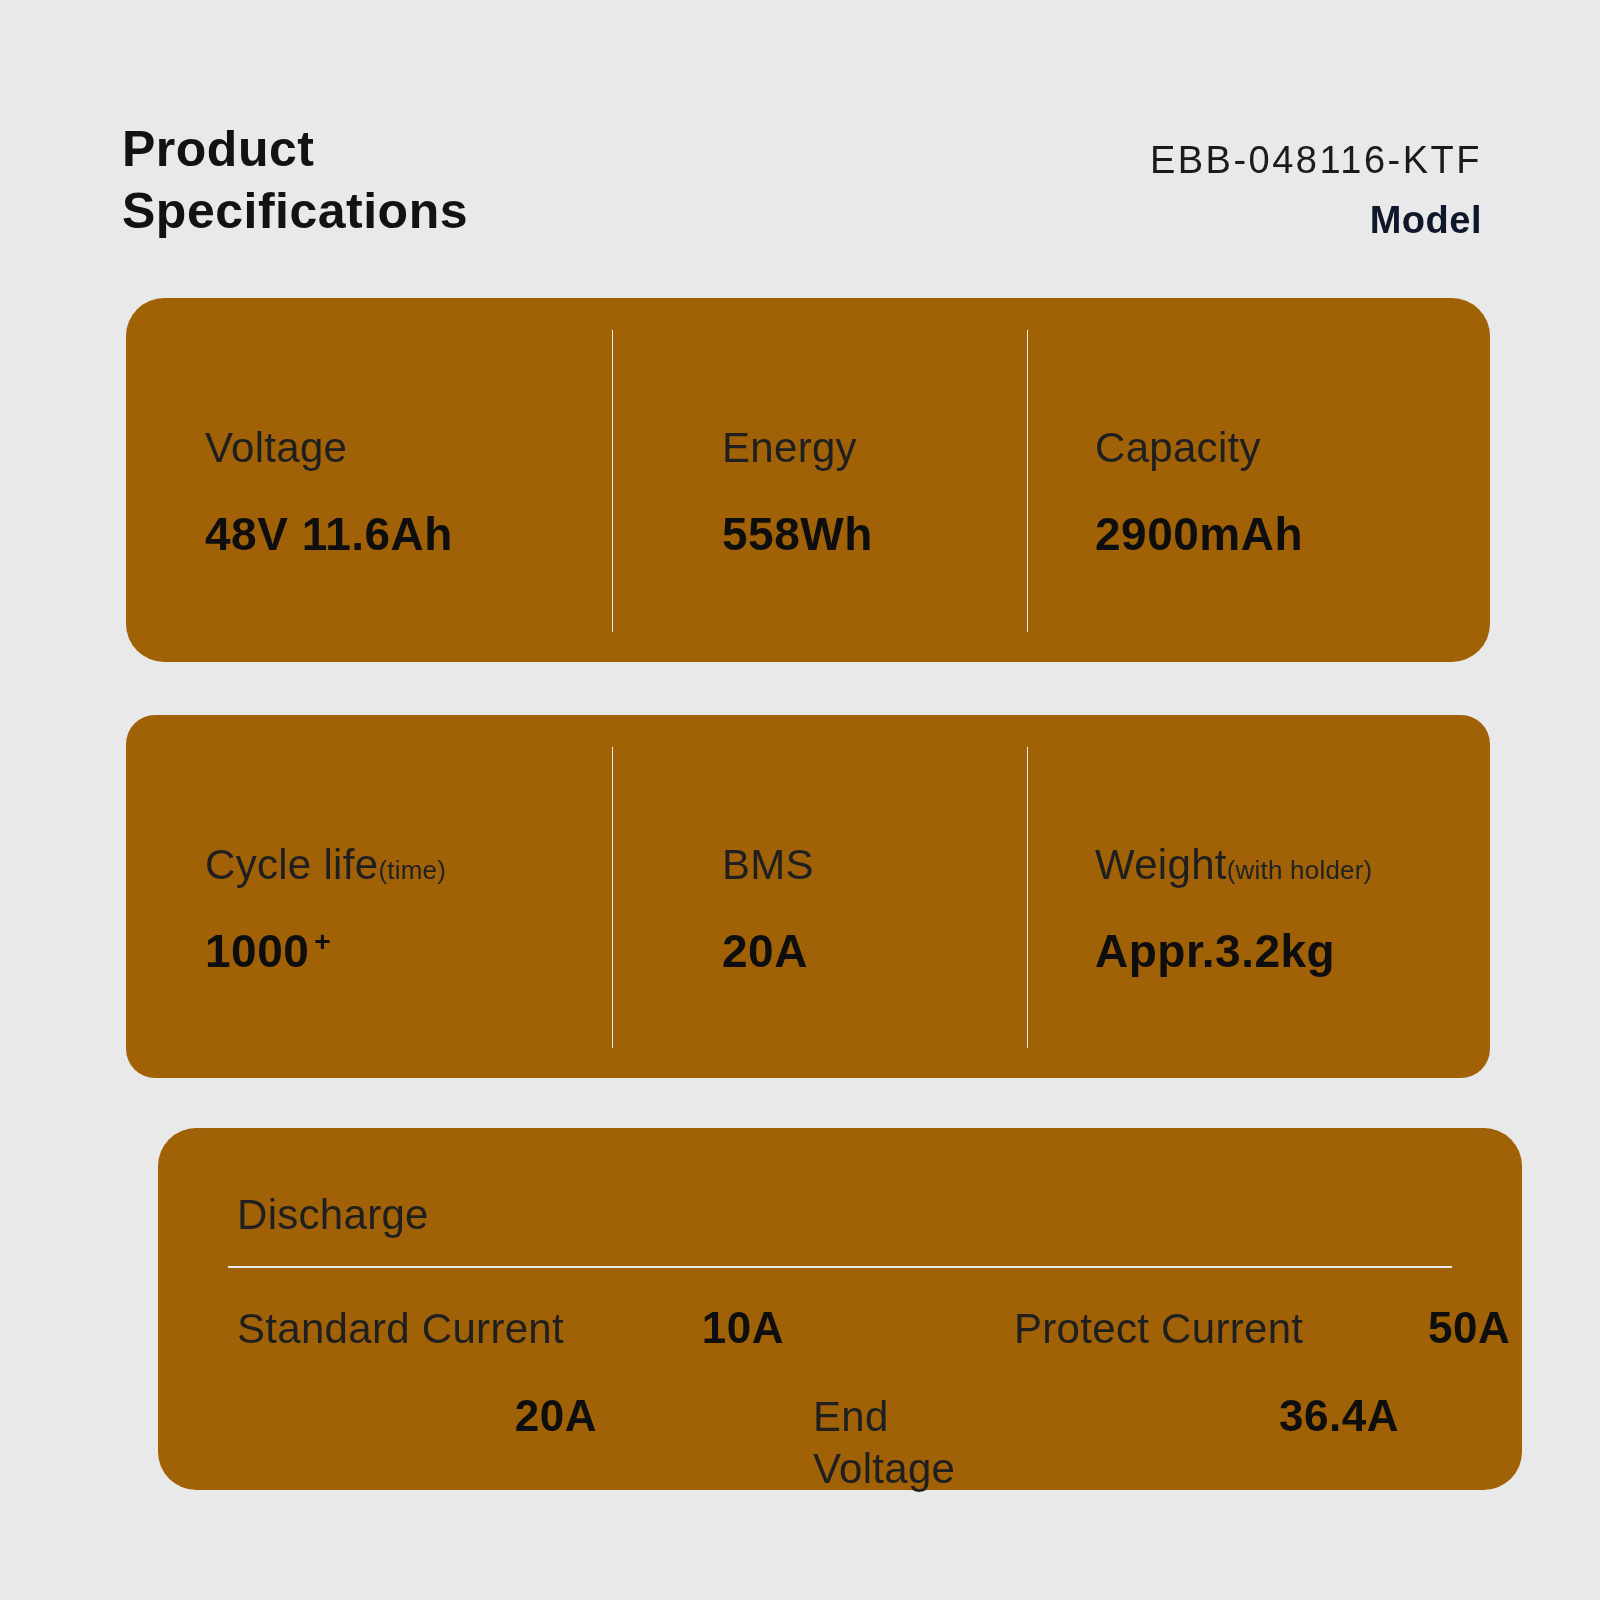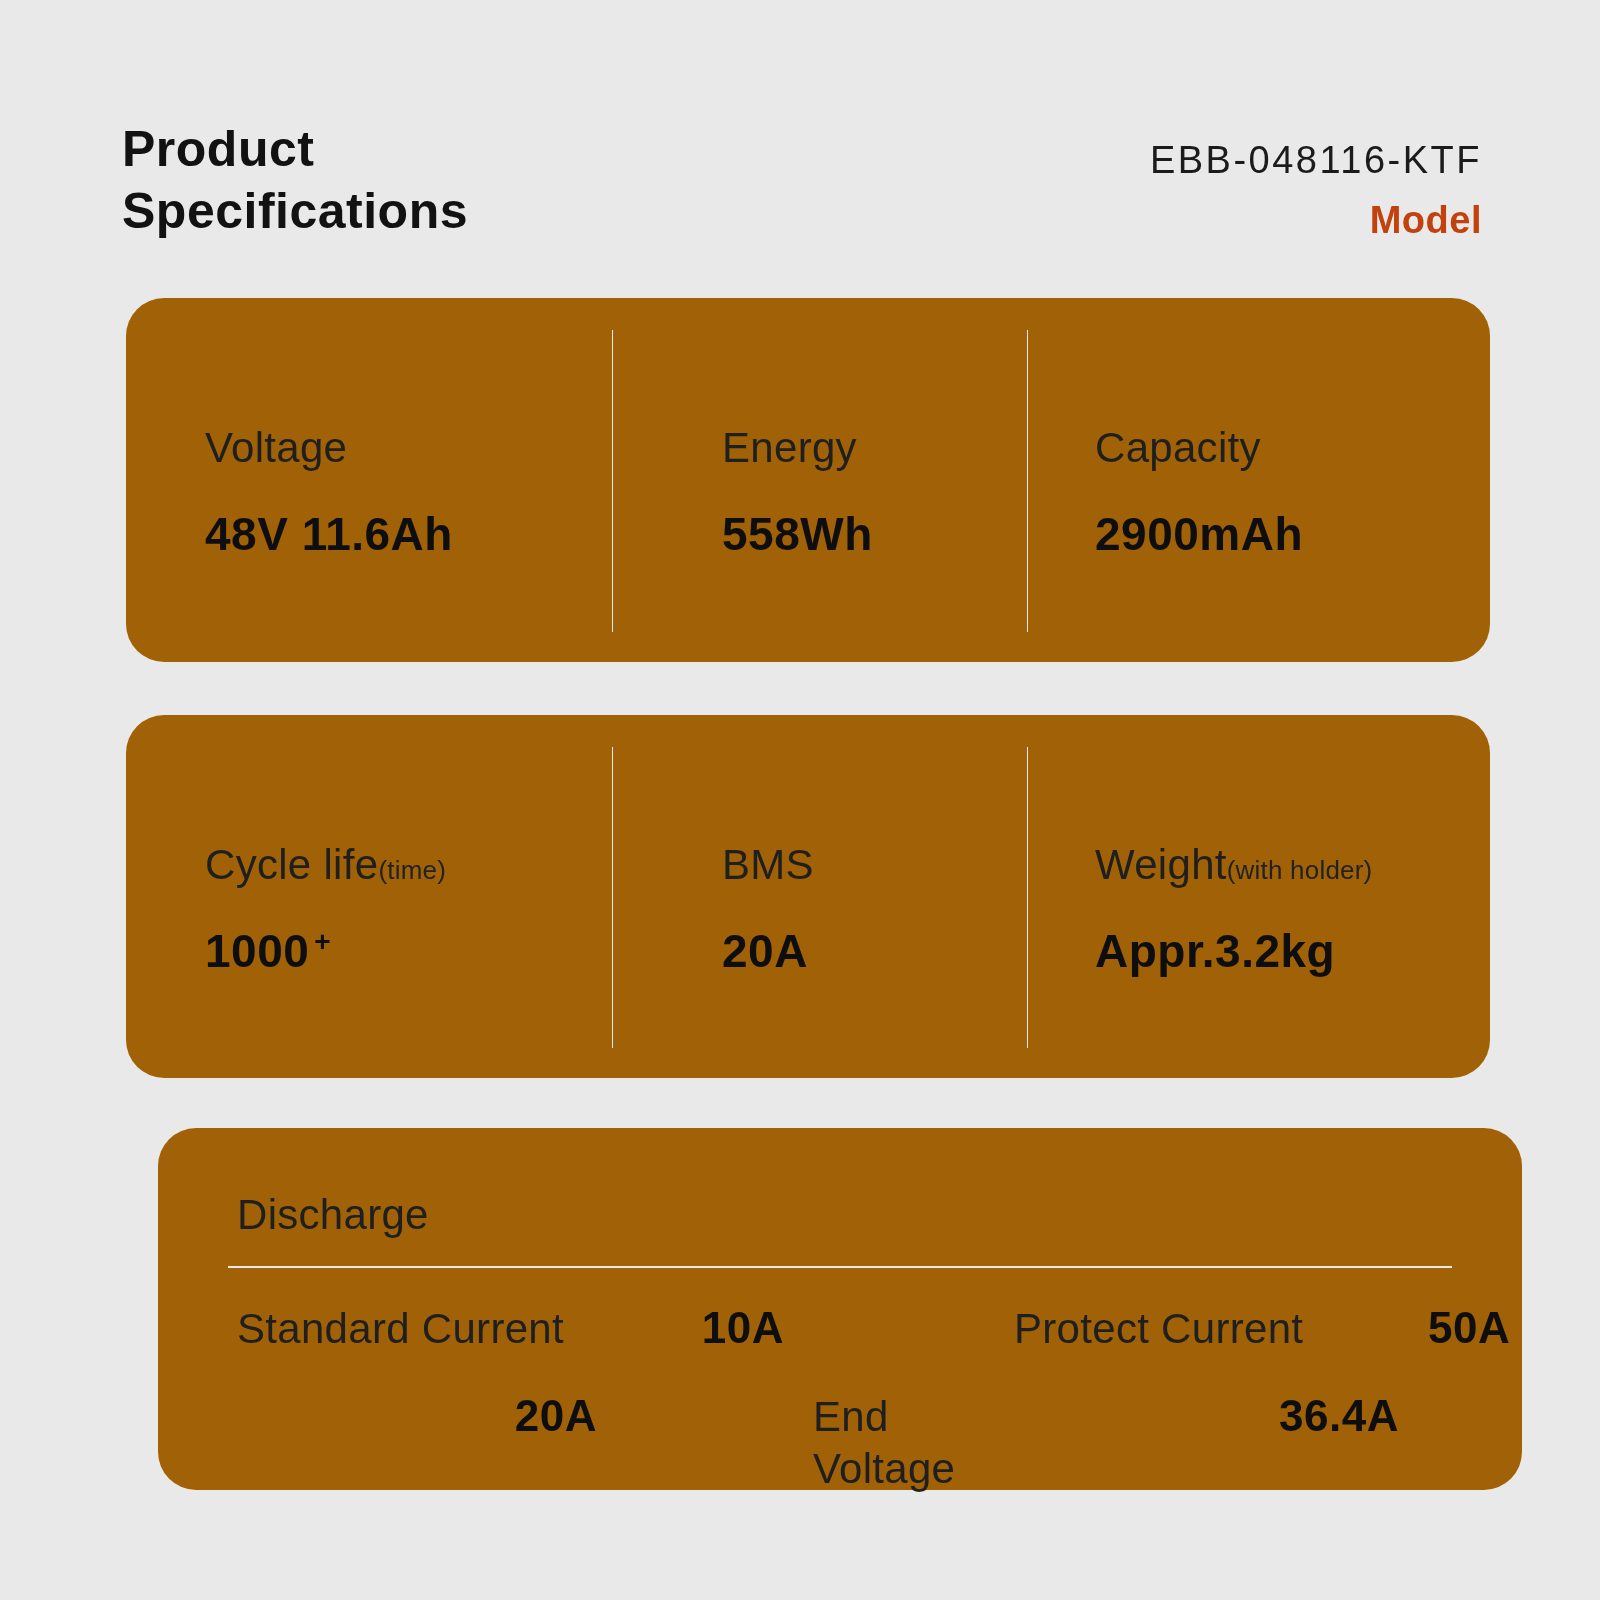--- a/index.html
+++ b/index.html
@@ -33,34 +33,34 @@
     font-weight: 400;
     letter-spacing: 2.5px;
     color: #1b1b1b;
     line-height: 40px;
   }
   .model-caption {
     margin-top: 20px;
     font-size: 38px;
     font-weight: 800;
     letter-spacing: 0.5px;
-    color: #c2410c;
+    color: #0f172a;
     line-height: 40px;
   }
 
   
   .card {
     position: absolute;
     left: 126px;
     width: 1364px;
     background: #a16207;
     border-radius: 38px;
   }
   .card-1 { top: 298px; height: 364px; }
-  .card-2 { top: 715px; height: 363px; }
+  .card-2 { top: 715px; height: 363px; border-radius: 29px; }
   .card-3 { top: 1128px; height: 362px; }
 
   .spec-grid {
     display: grid;
     grid-template-columns: 454px 447px 463px;
     height: 100%;
   }
   .spec-col { position: relative; padding-top: 127px; }
   .spec-col.c1 { padding-left: 79px; }
   .spec-col.c2 { padding-left: 110px; margin-left: 32px; }

